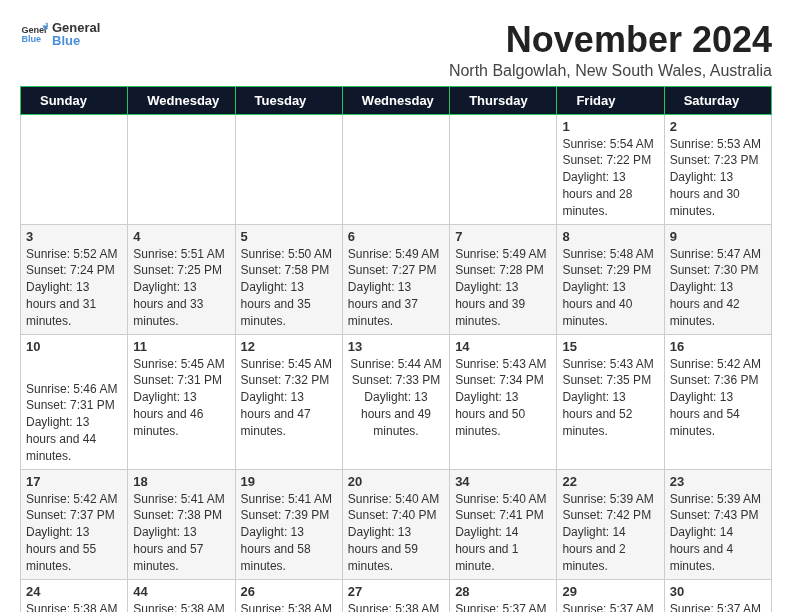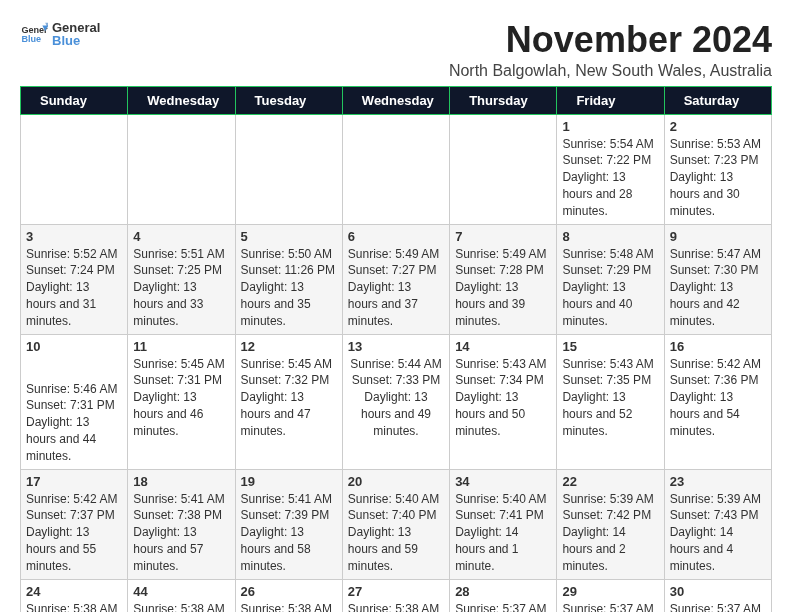--- a/index.html
+++ b/index.html
@@ -143,21 +143,21 @@
         </td>
         <td>
           <span class="day-number">4</span>
           <div class="day-info" style="white-space: pre-line;">Sunrise: 5:51 AM
 Sunset: 7:25 PM
 Daylight: 13 hours and 33 minutes.</div>
         </td>
         <td>
           <span class="day-number">5</span>
           <div class="day-info" style="white-space: pre-line;">Sunrise: 5:50 AM
-Sunset: 11:26 PM
+Sunset: 7:58 PM
 Daylight: 13 hours and 35 minutes.</div>
         </td>
         <td>
           <span class="day-number">6</span>
           <div class="day-info" style="white-space: pre-line;">Sunrise: 5:49 AM
 Sunset: 7:27 PM
 Daylight: 13 hours and 37 minutes.</div>
         </td>
         <td>
           <span class="day-number">7</span>

